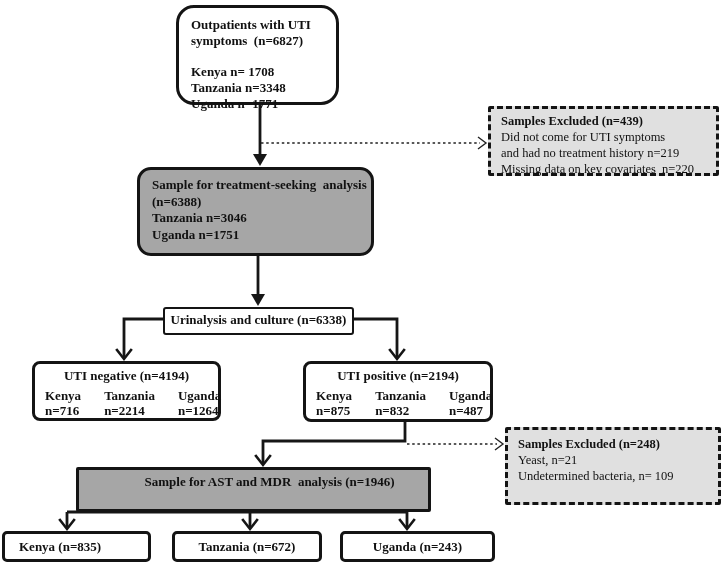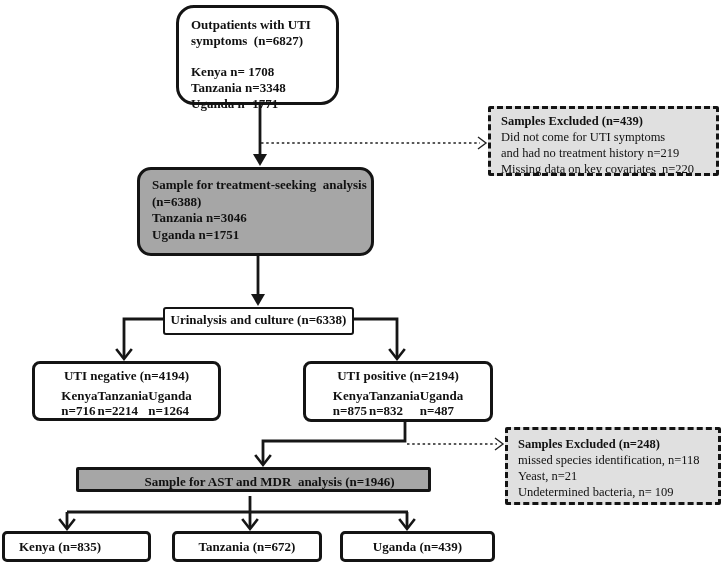--- a/index.html
+++ b/index.html
@@ -48,25 +48,25 @@
     font-size:13px; font-weight:bold; line-height:22px;
   }
 
   .box-uti {
     border-radius:8px; padding:4px 10px 0 10px;
     font-size:13px; font-weight:bold;
   }
   .box-uti-negative { left:32px;  top:361px; width:189px; height:60px; }
   .box-uti-positive { left:303px; top:361px; width:190px; height:61px; }
   .uti-title { text-align:center; margin-bottom:4px; }
-  .uti-cols  { display:flex; justify-content:center; line-height:15px; }
+  .uti-cols  { display:flex; justify-content:flex-start; line-height:15px;gap:23px; }
   .uti-col   { display:flex; flex-direction:column; align-items:flex-start; }
 
   .box-ast {
-    left:76px; top:467px; width:355px; height:25px;
+    left:76px; top:467px; width:355px; height:45px;
     background:#a6a6a6; border-width:3px; border-radius:2px;
     text-align:center; font-size:13px; font-weight:bold; line-height:23px;padding-left:32px;
   }
 
   .box-final {
     top:531px; height:31px; border-radius:5px;
     font-size:13px; font-weight:bold; line-height:25px;
   }
   .box-final-kenya    { left:2px;   width:149px; padding-left:14px; }
   .box-final-tanzania { left:172px; width:150px; text-align:center; }
@@ -185,32 +185,31 @@
       </div>
       <div class="uti-col">
         <span class="ln">Uganda</span>
         <span class="ln">n=487</span>
       </div>
     </div>
   </div>
 
   <div class="box box-excluded box-excluded-bottom">
     <div class="ln ex-title">Samples Excluded (n=248)</div>
-    <div class="ln">missed species identification, n=118</div>
     <div class="ln">Yeast, n=21</div>
     <div class="ln">Undetermined bacteria, n= 109</div>
   </div>
 
   <div class="box box-ast">
     <span class="ln">Sample for AST and MDR  analysis (n=1946)</span>
   </div>
 
   <div class="box box-final box-final-kenya">
     <span class="ln">Kenya (n=835)</span>
   </div>
   <div class="box box-final box-final-tanzania">
     <span class="ln">Tanzania (n=672)</span>
   </div>
   <div class="box box-final box-final-uganda">
-    <span class="ln">Uganda (n=439)</span>
+    <span class="ln">Uganda (n=243)</span>
   </div>
 
 </div>
 
 </body></html>

